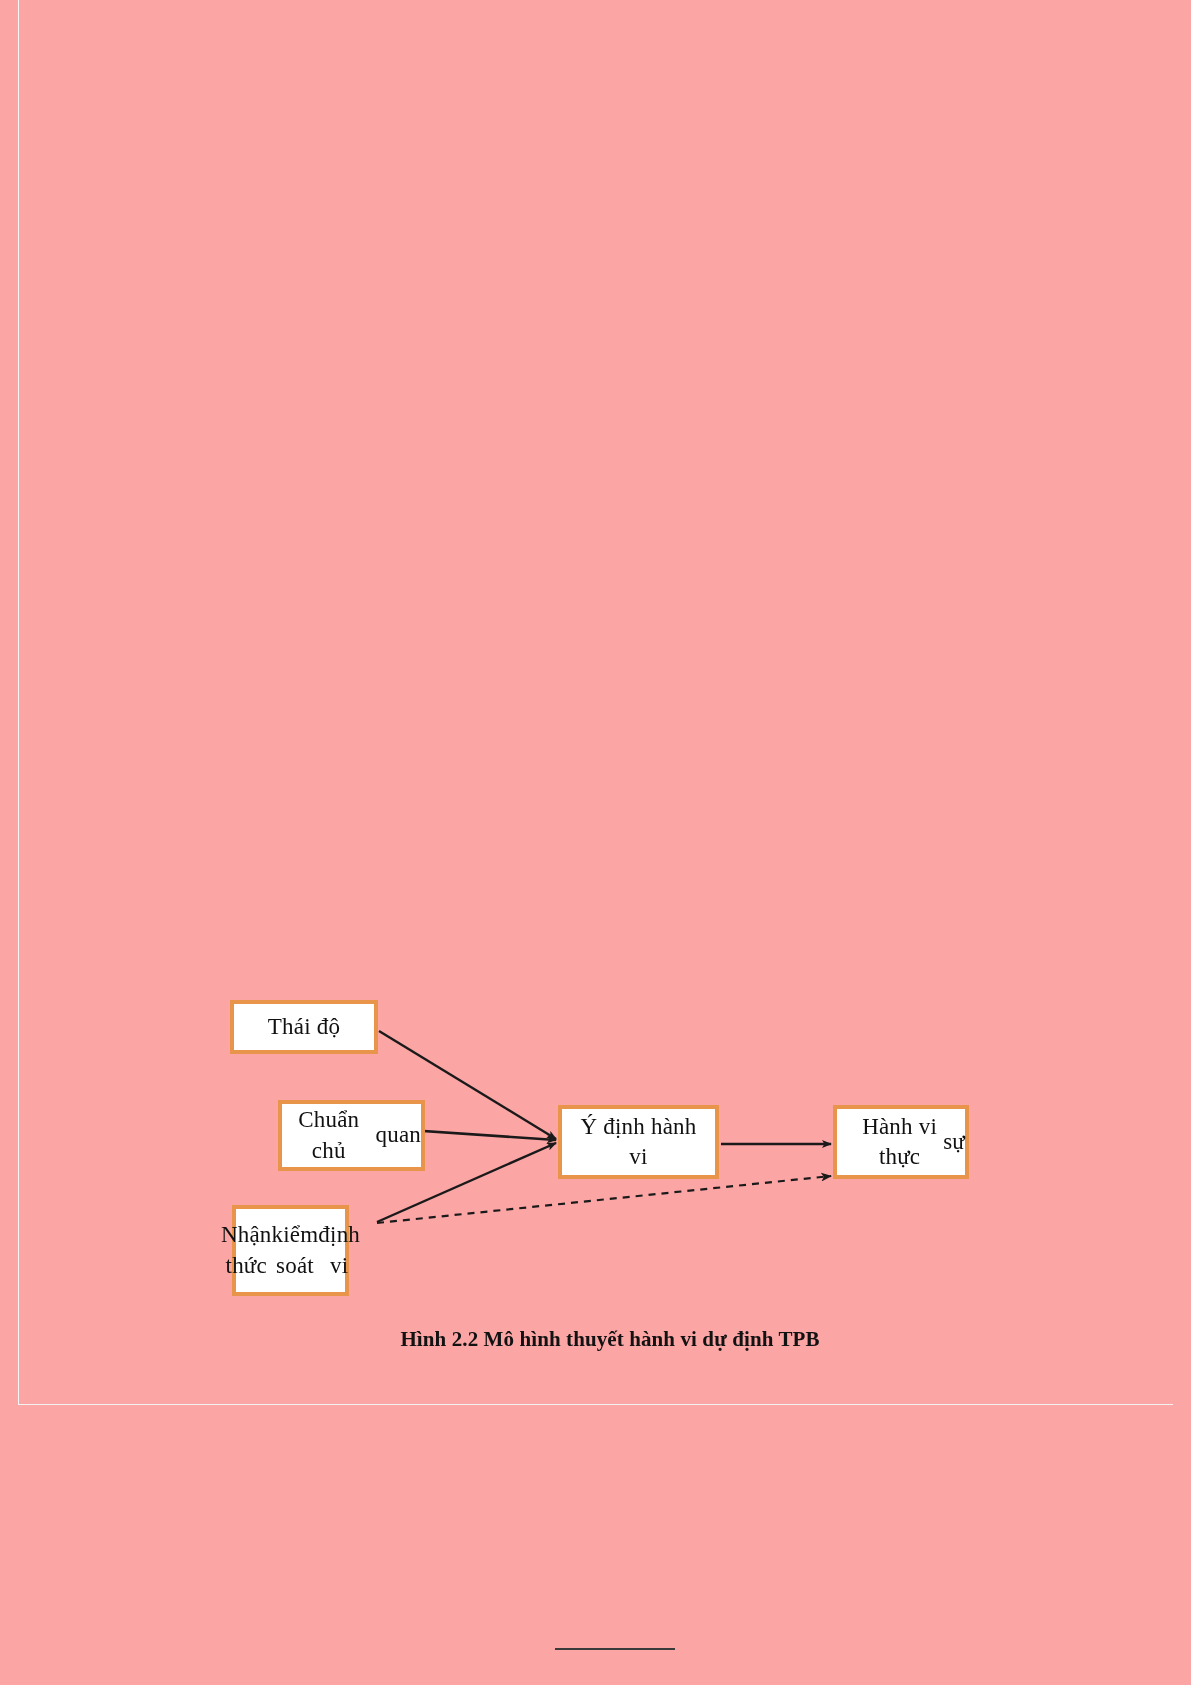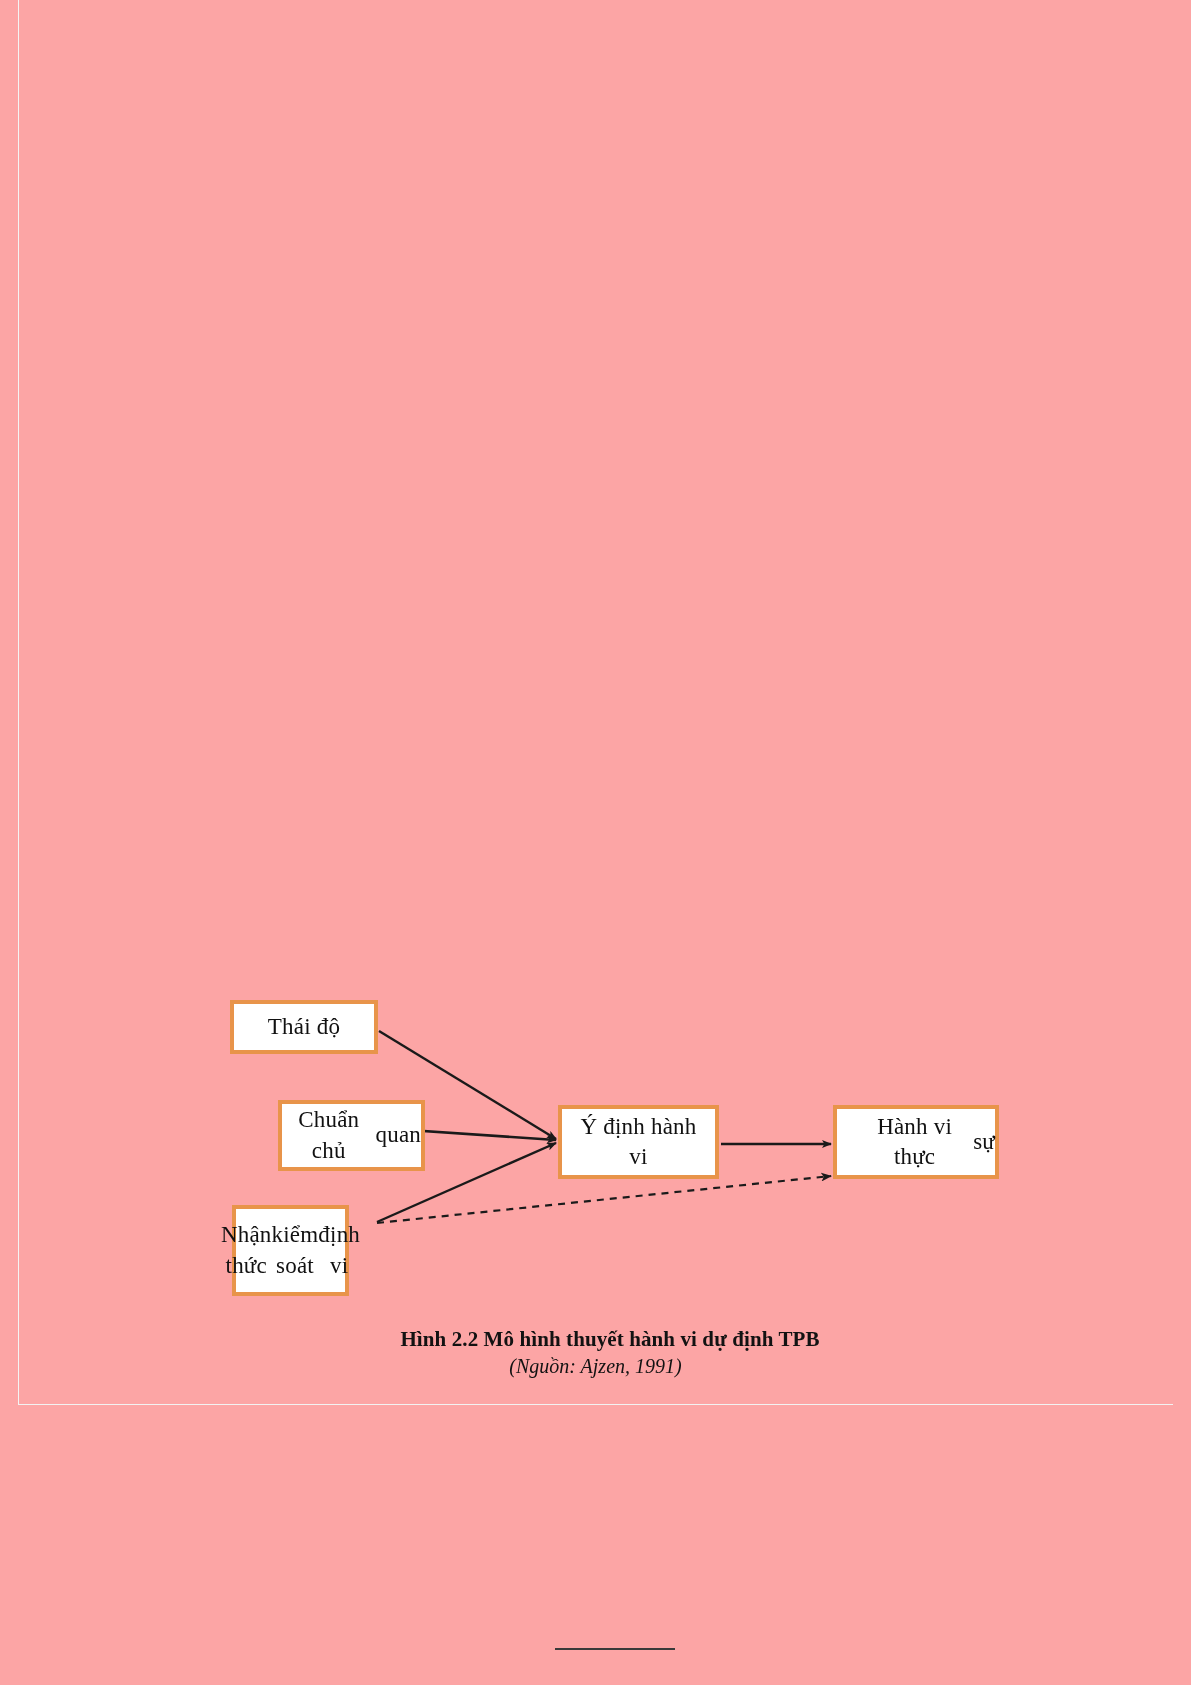--- a/index.html
+++ b/index.html
@@ -62,21 +62,21 @@
     font-size: 23px;
     line-height: 1.32;
     letter-spacing: 0.2px;
     z-index: 3;
   }
 
   #node-attitude   { left: 230px; top: 1000px; width: 148px; height: 54px; }
   #node-norm       { left: 238px; top: 1100px; width: 147px; height: 71px; margin-left: 40px; }
   #node-control    { left: 232px; top: 1205px; width: 117px; height: 91px; }
   #node-intention  { left: 558px; top: 1105px; width: 161px; height: 74px; flex-direction: column; }
-  #node-behavior   { left: 833px; top: 1105px; width: 166px; height: 74px; padding-left: 19px; }
+  #node-behavior   { left: 833px; top: 1105px; width: 136px; height: 74px; padding-left: 19px; }
 
   svg.edges {
     position: absolute;
     left: 0; top: 0;
     width: 1191px;
     height: 1685px;
     z-index: 1;
     overflow: visible;
   }
 
@@ -161,16 +161,15 @@
 
     <div class="node" id="node-behavior">
         <span style="display:block">Hành vi thực</span>
         <span style="display:block">sự</span>
       </div>
 
   </div>
 
   <div class="caption-block">
     <div class="caption-title">Hình 2.2 Mô hình thuyết hành vi dự định TPB</div>
-    <div class="caption-source">(Nguồn: Ajzen, 1991)</div>
   </div>
 
 </div>
 
 </body></html>

